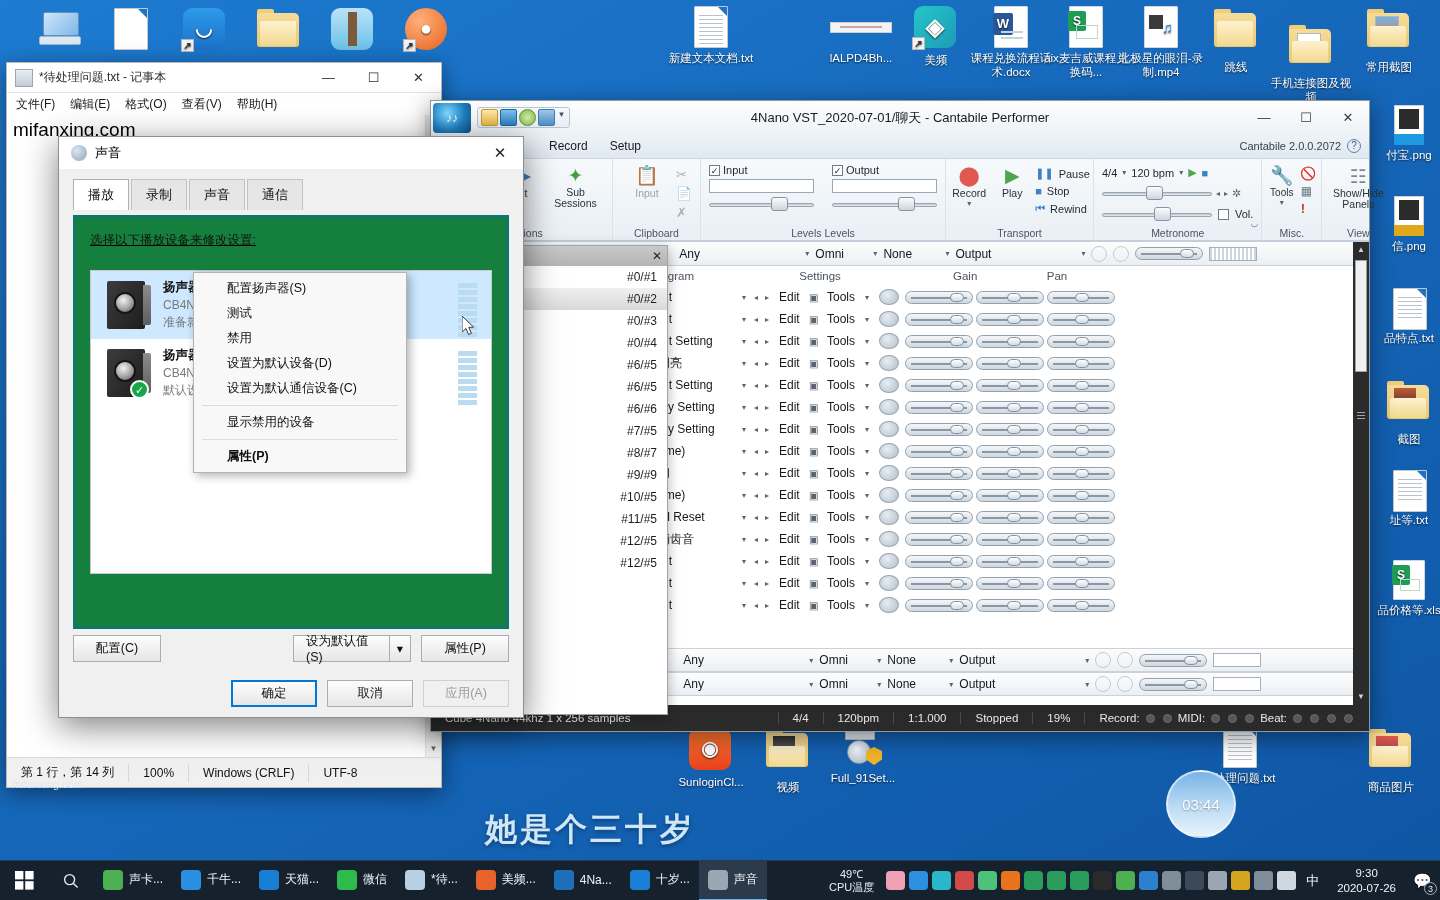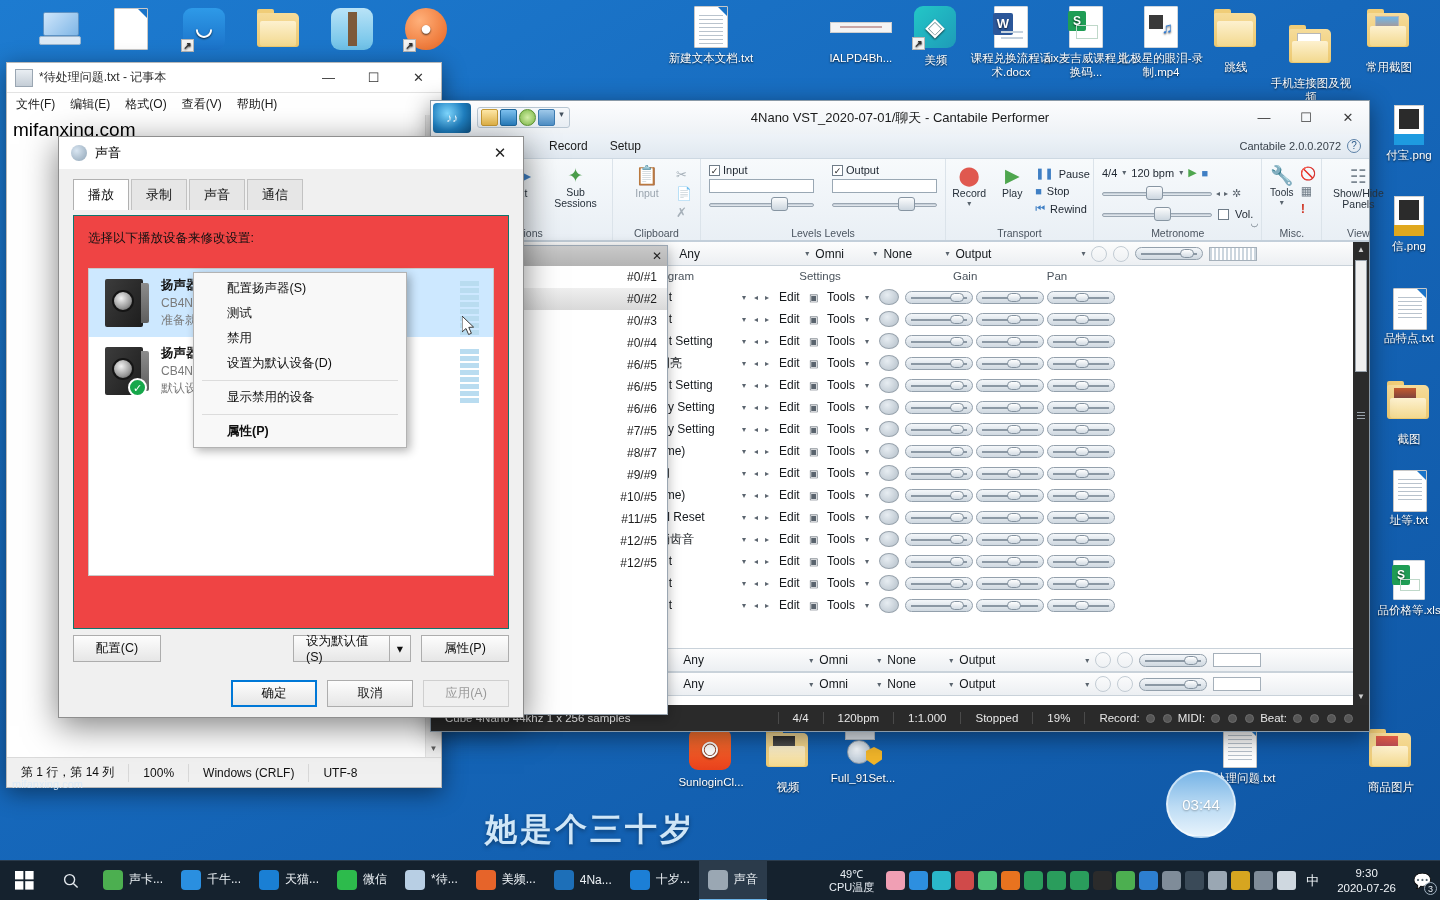--- a/index.html
+++ b/index.html
@@ -135,22 +135,22 @@
   #sound .sd-title .ic { width:16px; height:16px; margin:0 8px 0 12px; border-radius:50%;
                          background:radial-gradient(circle at 35% 35%,#d9e6f2,#8ea3b5); }
   #sound .sd-title .tx { font-size:13px; color:#000; }
   #sound .sd-title .x { margin-left:auto; width:46px; height:32px; display:flex; align-items:center;
                         justify-content:center; font-size:15px; color:#222; }
   .sd-body { position:absolute; left:0; right:0; top:32px; bottom:0; background:#f0f0f0; }
   .sd-tabs { display:flex; padding:10px 14px 0; gap:0; }
   .sd-tab { padding:6px 14px; font-size:13px; color:#111; border:1px solid #c2c2c2; border-bottom:none;
             background:#e6e6e6; margin-right:2px; }
   .sd-tab.active { background:#fff; border-color:#b0b0b0; position:relative; top:0; }
-  .sd-pane { position:absolute; left:14px; right:14px; top:46px; bottom:88px; background:#ef4444;
-             border:1px solid #0f766e; }
+  .sd-pane { position:absolute; left:14px; right:14px; top:46px; bottom:88px; background:#15803d;
+             border:3px solid #0f766e;text-decoration:underline; }
   .sd-pane .hint { font-size:12.5px; color:#111; padding:14px 14px 10px; }
   .devlist { position:absolute; left:14px; right:14px; top:52px; bottom:52px; border:1px solid #c9c9c9; background:#fff; }
   .devrow { height:68px; display:flex; align-items:center; padding:0 8px; position:relative; }
   .devrow.sel { background:#cde8ff; }
   .spk { width:44px; height:48px; position:relative; flex:0 0 44px; margin-left:8px; }
   .spk .box { position:absolute; inset:0 6px 0 0;
               background:linear-gradient(120deg,#3c3c3c,#1d1d1d); border-radius:2px; }
   .spk .side { position:absolute; right:0; top:4px; width:8px; bottom:4px;
                background:linear-gradient(#8c8c8c,#5e5e5e); border-radius:0 2px 2px 0; }
   .spk .cone { position:absolute; left:7px; top:11px; width:22px; height:22px; border-radius:50%;
@@ -1305,20 +1305,21 @@
       <div class="btn disabled" style="width:86px;">应用(A)</div>
     </div>
   </div>
 </div>
 
 <div id="ctxmenu">
     <div class="mi">配置扬声器(S)</div>
     <div class="mi">测试</div>
     <div class="mi">禁用</div>
     <div class="mi">设置为默认设备(D)</div>
+    <div class="mi">设置为默认通信设备(C)</div>
     <div class="msep"></div>
     <div class="mi">显示禁用的设备</div>
     <div class="msep"></div>
     <div class="mi bold">属性(P)</div>
   </div>
 
 <svg id="cursor" viewBox="0 0 16 22">
   <polygon points="0,0 0,16 4,12.5 6.6,18.5 9.4,17.3 6.8,11.4 11.6,11.1" fill="#fff" stroke="#3a3a3a" stroke-width="1"></polygon>
 </svg>
 

